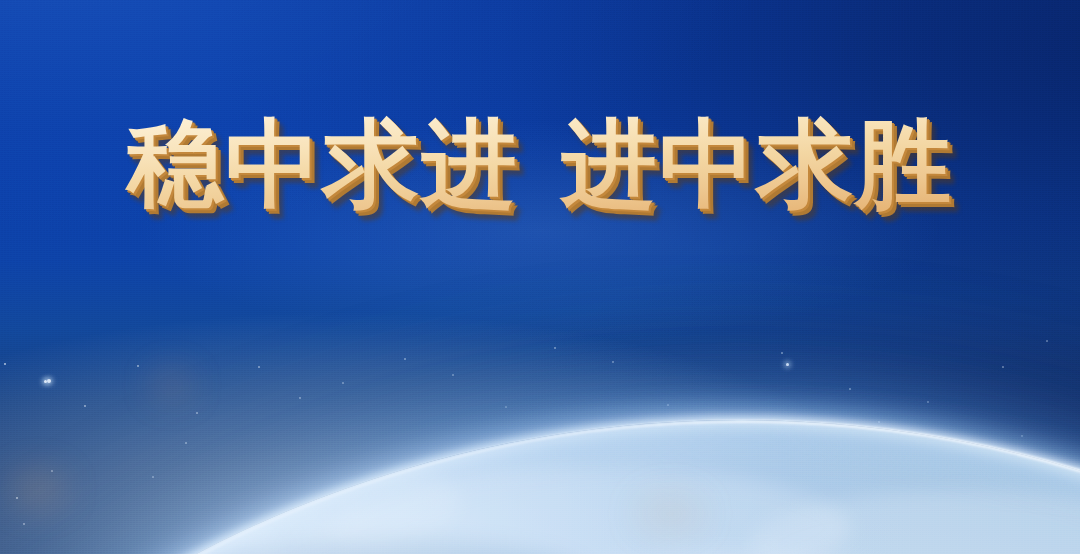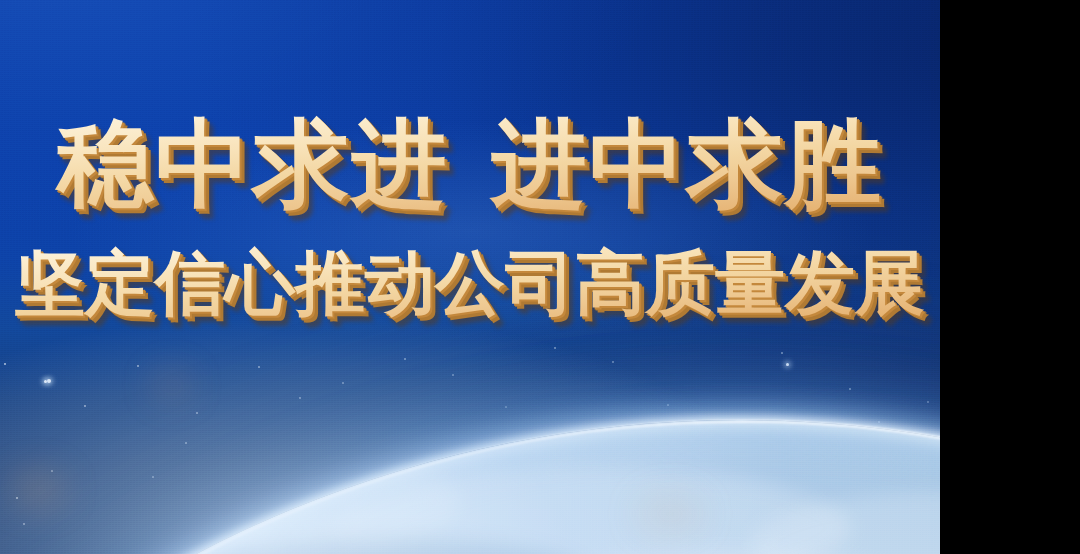--- a/index.html
+++ b/index.html
@@ -7,21 +7,21 @@
     margin: 0;
     padding: 0;
     background: #000;
   }
   body {
     font-family: "Liberation Sans", sans-serif;
   }
 
   #banner {
     position: relative;
-    width: 940px;
+    width: 1080px;
     height: 554px;
     overflow: hidden;
     background: #6d28d9;
   }
 
   
 
   
   .sky-base {
     position: absolute;
@@ -332,17 +332,16 @@
   <div class="horizon-haze"></div>
 
   <div class="flare" style="left:8px;top:468px;width:60px;height:42px;background:rgba(196,150,112,0.20);"></div>
   <div class="flare" style="left:150px;top:368px;width:44px;height:34px;background:rgba(190,140,110,0.16);"></div>
   <div class="flare" style="left:635px;top:492px;width:70px;height:44px;background:rgba(198,168,140,0.14);"></div>
 
   <div class="text-halo"></div>
 
   <div class="headline-block">
     <div class="headline"><span>稳中求进</span><span class="gap"></span><span>进中求胜</span></div>
-    <div class="subhead">坚定信心推动公司高质量发展</div>
   </div>
 
   <div class="grain"></div>
 </div>
 
 </body></html>

